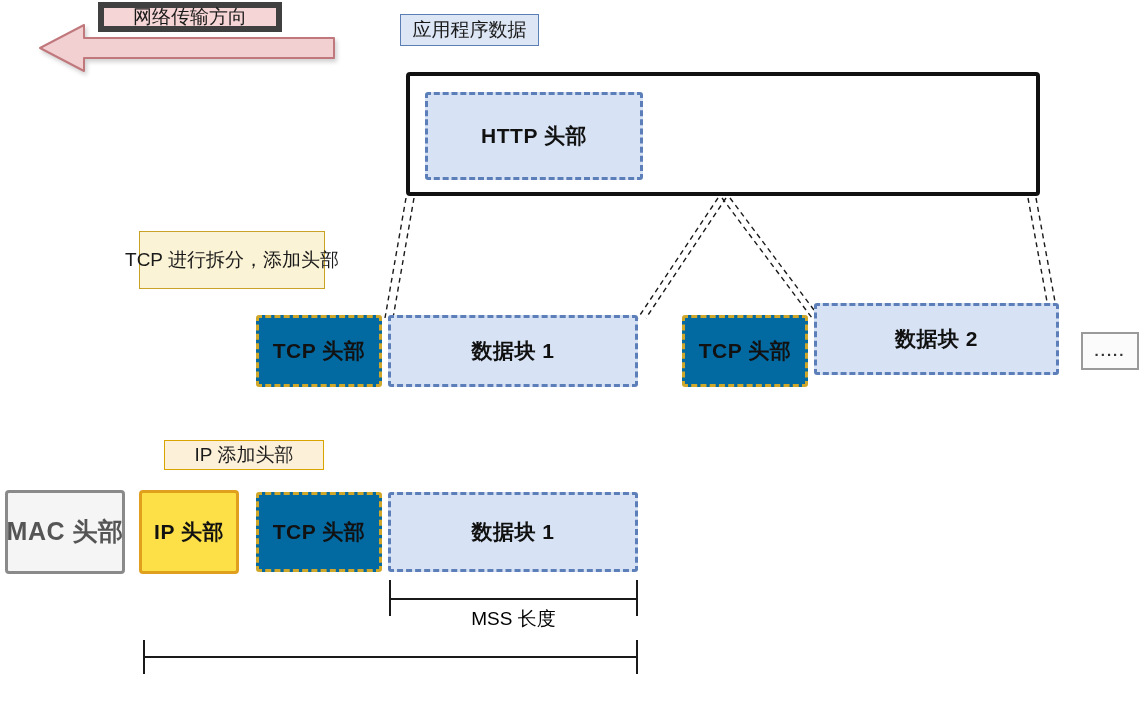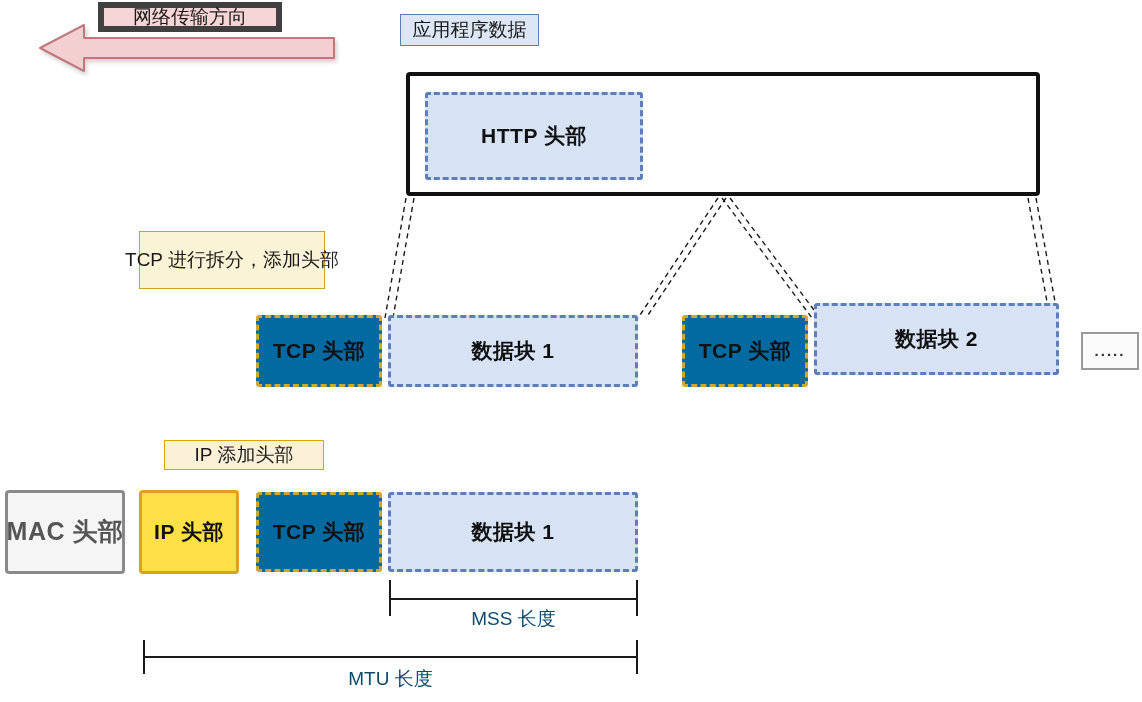--- a/index.html
+++ b/index.html
@@ -81,21 +81,21 @@
   }
 
   
   .arrow-wrap{filter:drop-shadow(2px 3px 2px rgba(0,0,0,.18));}
 
   
   .rule-line{background:#1a1a1a;height:2px;}
   .rule-tick{background:#1a1a1a;width:2px;}
   .rule-label{
     font-size:19px;
-    color:#0c4a6e;
+    color:#000000;
     text-align:center;
     white-space:nowrap;
   }
 
   svg.conn{position:absolute;left:0;top:0;overflow:visible;pointer-events:none;}
 </style>
 </head>
 <body>
 
 <div id="canvas">
@@ -158,15 +158,14 @@
   <div class="abs box pkt pkt-blue" style="left:388px;top:492px;width:250px;height:80px;">数据块 1</div>
 
   <div class="abs rule-tick" style="left:389px;top:580px;height:36px;"></div>
   <div class="abs rule-tick" style="left:636px;top:580px;height:36px;"></div>
   <div class="abs rule-line" style="left:389px;top:598px;width:249px;"></div>
   <div class="abs rule-label" style="left:389px;top:606px;width:249px;">MSS 长度</div>
 
   <div class="abs rule-tick" style="left:143px;top:640px;height:34px;"></div>
   <div class="abs rule-tick" style="left:636px;top:640px;height:34px;"></div>
   <div class="abs rule-line" style="left:143px;top:656px;width:495px;"></div>
-  <div class="abs rule-label" style="left:143px;top:666px;width:495px;">MTU 长度</div>
 
 </div>
 
 </body></html>

